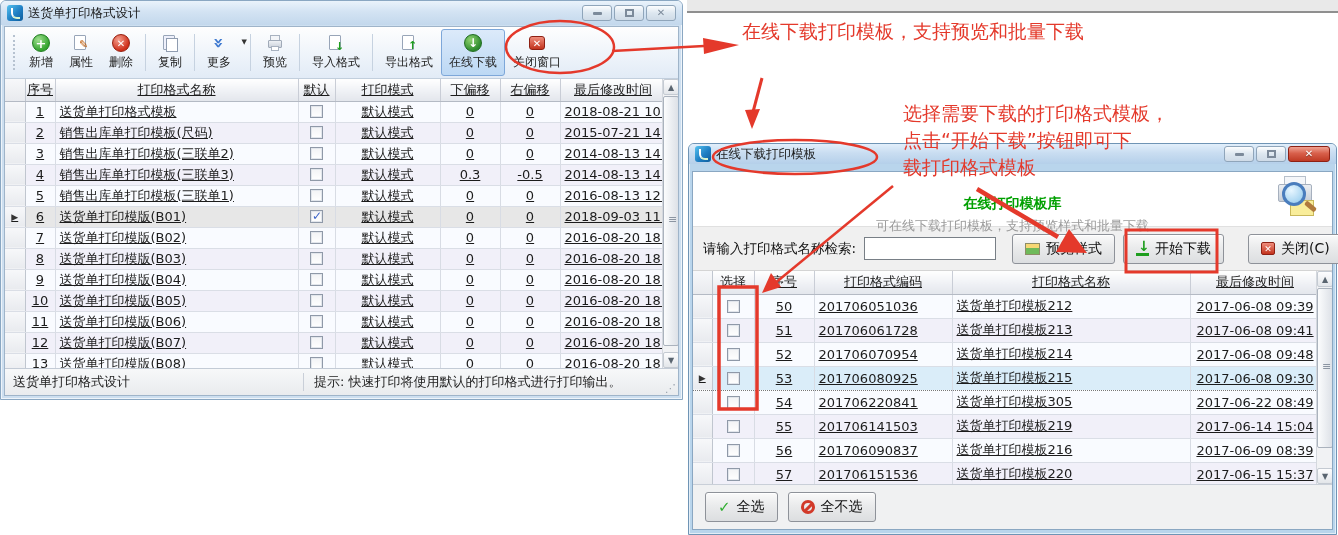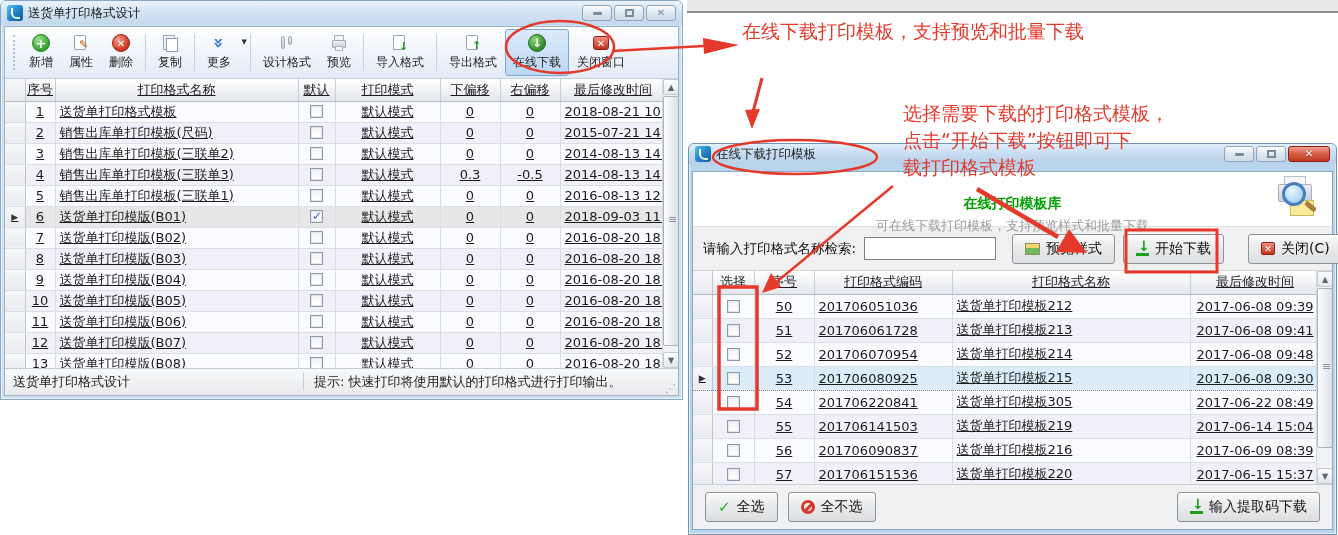--- a/index.html
+++ b/index.html
@@ -195,27 +195,20 @@
             </span>
           <span class="tlabel">复制</span>
         </div>
         <span class="tsep"></span>
         <div class="tbtn" style="padding-right:14px;">
           <span class="ic ic-more">»</span>
           <span class="caret">▼</span>
           <span class="tlabel">更多</span>
         </div>
         <span class="tsep"></span>
-        <div class="tbtn">
-          <span class="ic">
-              <span class="ic-bar" style="left:3px;top:2px;"></span>
-              <span class="ic-bar" style="left:10px;top:2px;height:9px;"></span>
-            </span>
-          <span class="tlabel">设计格式</span>
-        </div>
         <div class="tbtn">
           <span class="ic">
               <span class="ic-printer-top"></span>
               <span class="ic-printer-main"></span>
               <span class="ic-printer-out"></span>
             </span>
           <span class="tlabel">预览</span>
         </div>
         <span class="tsep"></span>
         <div class="tbtn">
@@ -603,24 +596,20 @@
       <div class="dl-footer">
         <span class="btn7">
           <span class="bic-check">✓</span>
           <span>全选</span>
         </span>
         <span class="btn7">
           <span class="bic-none"></span>
           <span>全不选</span>
         </span>
         <span style="flex:1"></span>
-        <span class="btn7">
-          <span class="bic-dl"></span>
-          <span>输入提取码下载</span>
-        </span>
       </div>
     </div>
   </div>
 
   <div class="anno-text" style="left:742px; top:18px;">
     <div>在线下载打印模板，支持预览和批量下载</div>
   </div>
   <div class="anno-text" style="left:903px; top:100px;">
     <div>选择需要下载的打印格式模板，</div>
     <div>点击“开始下载”按钮即可下</div>

